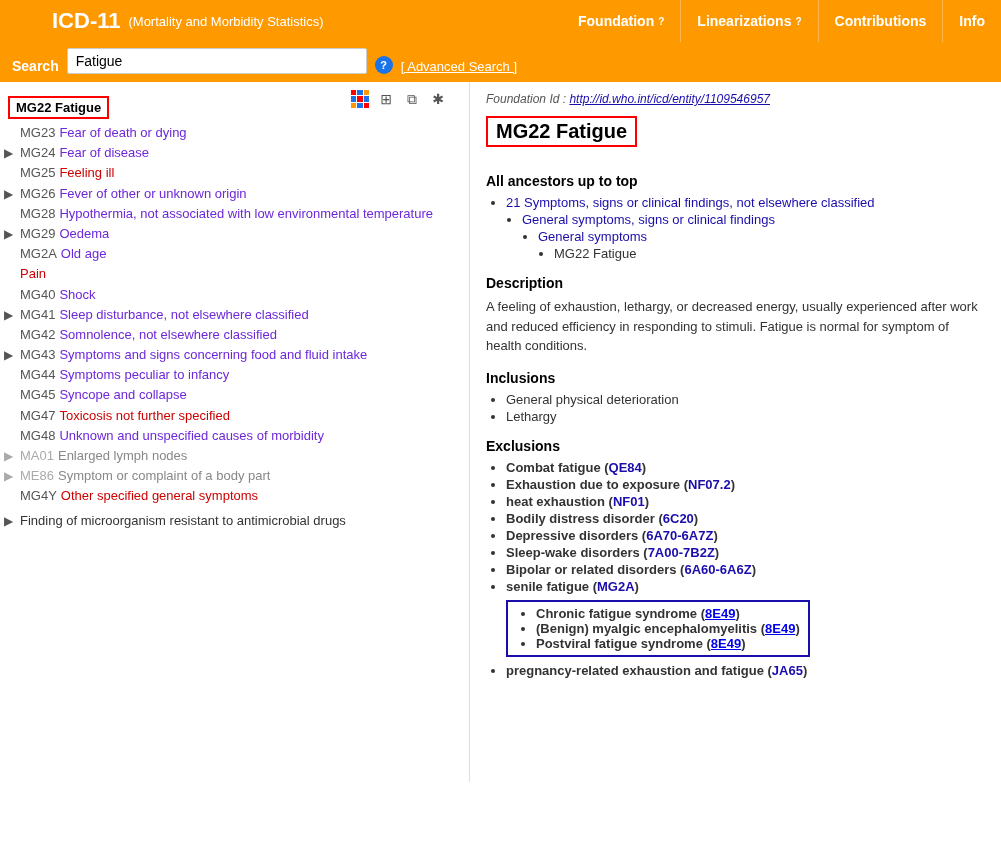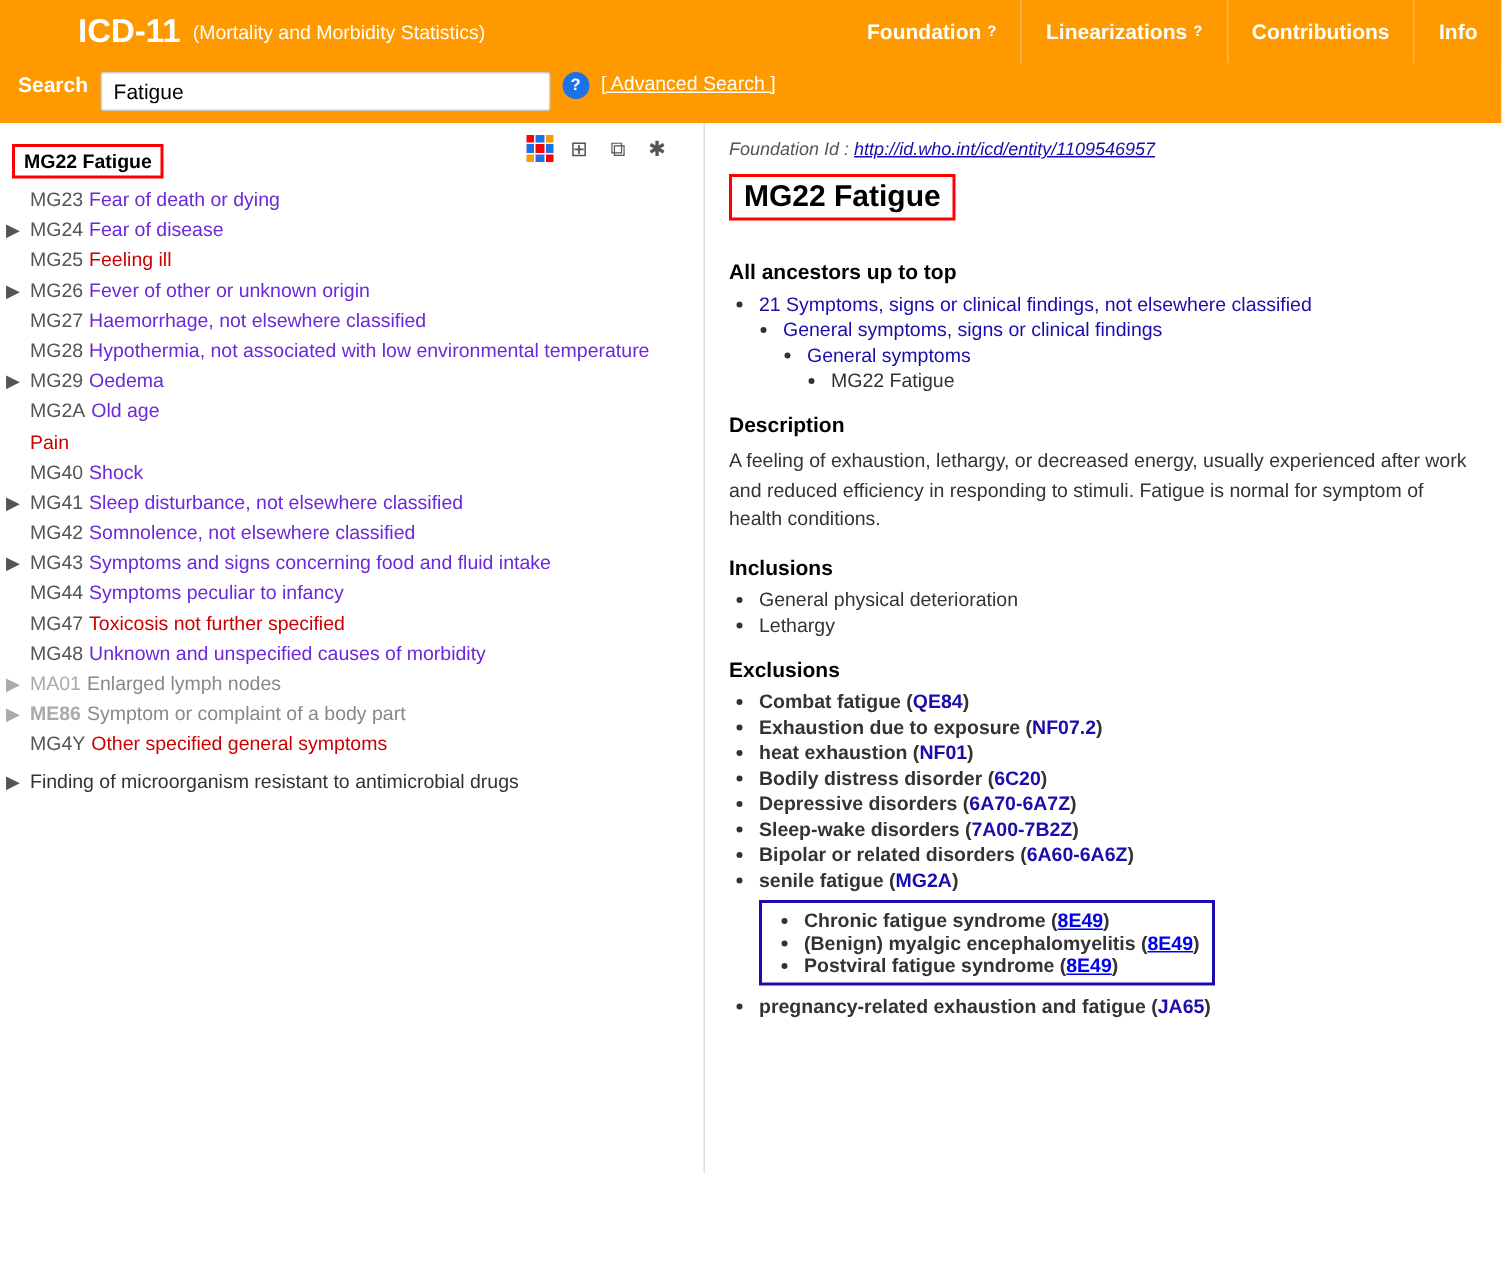--- a/index.html
+++ b/index.html
@@ -32,21 +32,21 @@
     .nav-tab:last-child { border-right: none; }
     .nav-tab .tab-icon {
       font-size: 10px;
       vertical-align: super;
       color: #fff;
     }
 
     
     #search-bar {
       display: flex;
-      align-items: flex-start;
+      align-items: flex-end;
       background: #f90;
       padding: 6px 12px 8px 12px;
       gap: 8px;
     }
     #search-bar label {
       color: #fff;
       font-weight: bold;
       font-size: 14px;
     }
     #search-bar input {
@@ -293,25 +293,20 @@
         <span class="code">MG25</span>
         <span class="label-text red">Feeling ill</span>
       </div>
       <div class="tree-item">
         <span class="toggle" style="color:#555;">▶</span>
         <span class="code">MG26</span>
         <span class="label-text">Fever of other or unknown origin</span>
       </div>
       <div class="tree-item">
         <span class="toggle"></span>
-        <span class="code">MG27</span>
-        <span class="label-text">Haemorrhage, not elsewhere classified</span>
-      </div>
-      <div class="tree-item">
-        <span class="toggle"></span>
         <span class="code">MG28</span>
         <span class="label-text">Hypothermia, not associated with low environmental temperature</span>
       </div>
       <div class="tree-item">
         <span class="toggle" style="color:#555;">▶</span>
         <span class="code">MG29</span>
         <span class="label-text">Oedema</span>
       </div>
       <div class="tree-item">
         <span class="toggle"></span>
@@ -339,39 +334,44 @@
       </div>
       <div class="tree-item">
         <span class="toggle" style="color:#555;">▶</span>
         <span class="code">MG43</span>
         <span class="label-text">Symptoms and signs concerning food and fluid intake</span>
       </div>
       <div class="tree-item">
         <span class="toggle"></span>
         <span class="code">MG44</span>
         <span class="label-text">Symptoms peculiar to infancy</span>
+      </div>
+      <div class="tree-item">
+        <span class="toggle"></span>
+        <span class="code">MG45</span>
+        <span class="label-text">Syncope and collapse</span>
       </div>
       <div class="tree-item">
         <span class="toggle"></span>
         <span class="code">MG47</span>
         <span class="label-text red">Toxicosis not further specified</span>
       </div>
       <div class="tree-item">
         <span class="toggle"></span>
         <span class="code">MG48</span>
         <span class="label-text">Unknown and unspecified causes of morbidity</span>
       </div>
       <div class="tree-item">
         <span class="toggle" style="color:#aaa;">▶</span>
         <span class="code" style="color:#aaa;">MA01</span>
         <span class="label-text gray">Enlarged lymph nodes</span>
       </div>
       <div class="tree-item">
         <span class="toggle" style="color:#aaa;">▶</span>
-        <span class="code" style="color:#aaa;font-weight:bold;">ME86</span>
+        <span class="code" style="color:#aaa;">ME86</span>
         <span class="label-text gray">Symptom or complaint of a body part</span>
       </div>
       <div class="tree-item">
         <span class="toggle"></span>
         <span class="code">MG4Y</span>
         <span class="label-text red">Other specified general symptoms</span>
       </div>
 
       <div class="tree-item" style="margin-top:4px;">
         <span class="toggle" style="color:#555;">▶</span>

